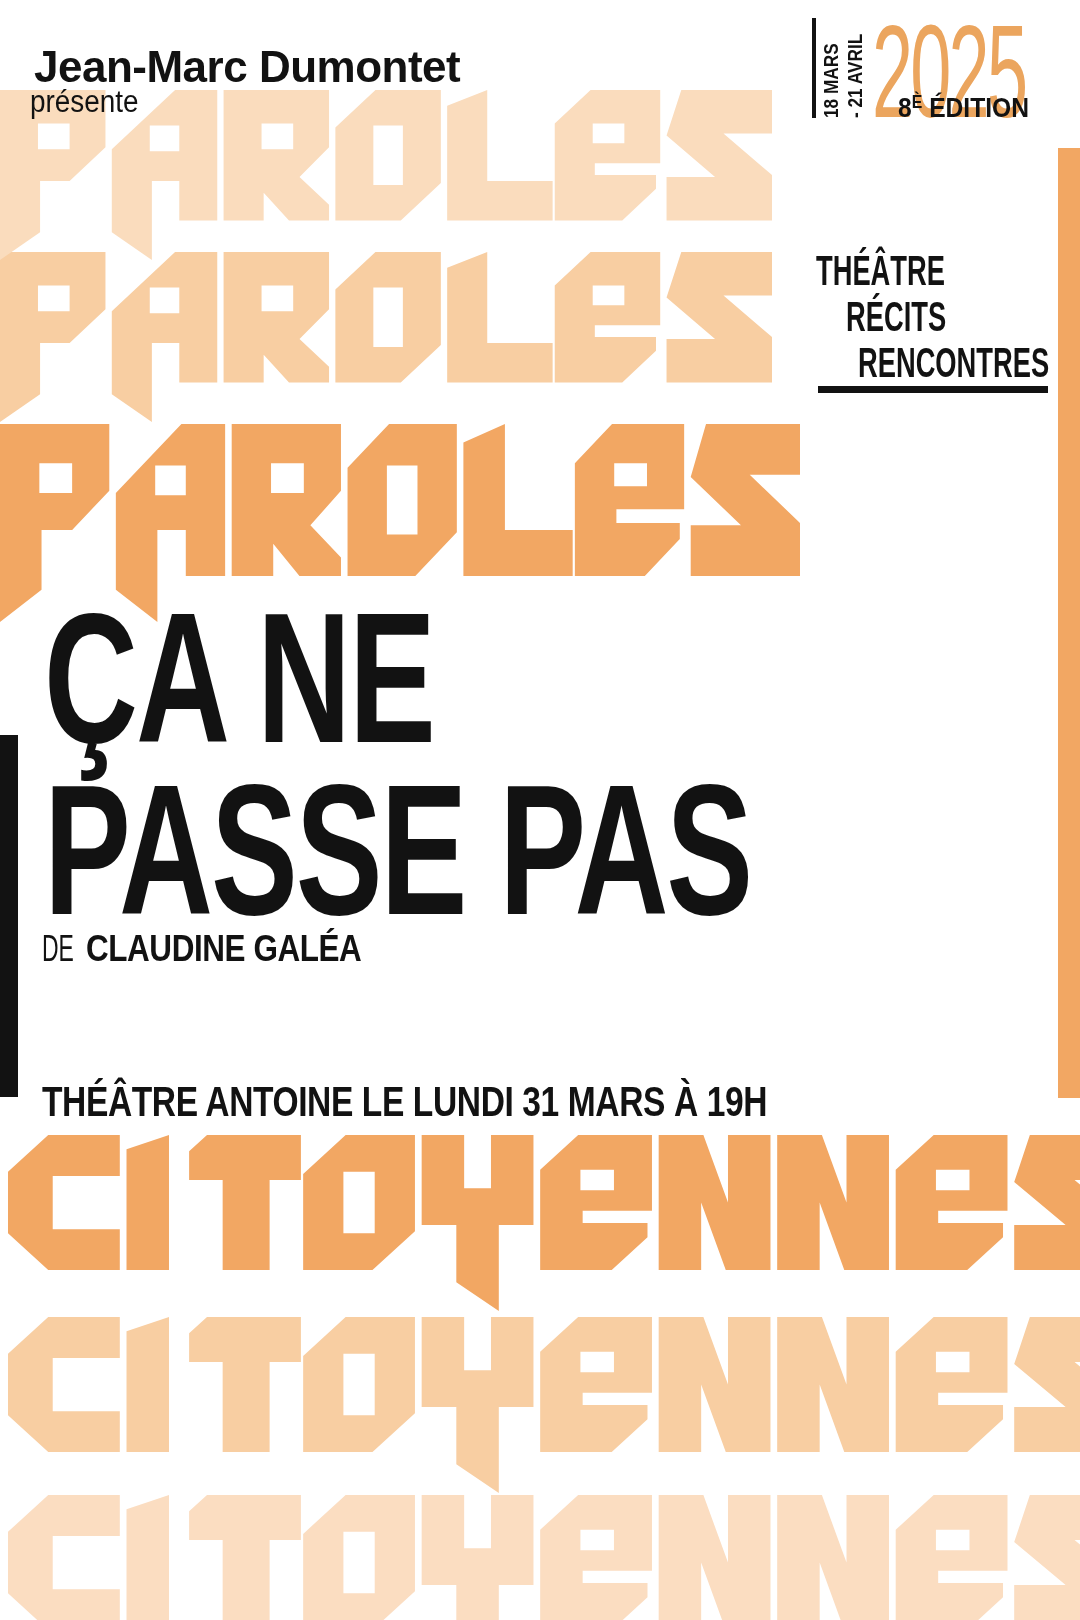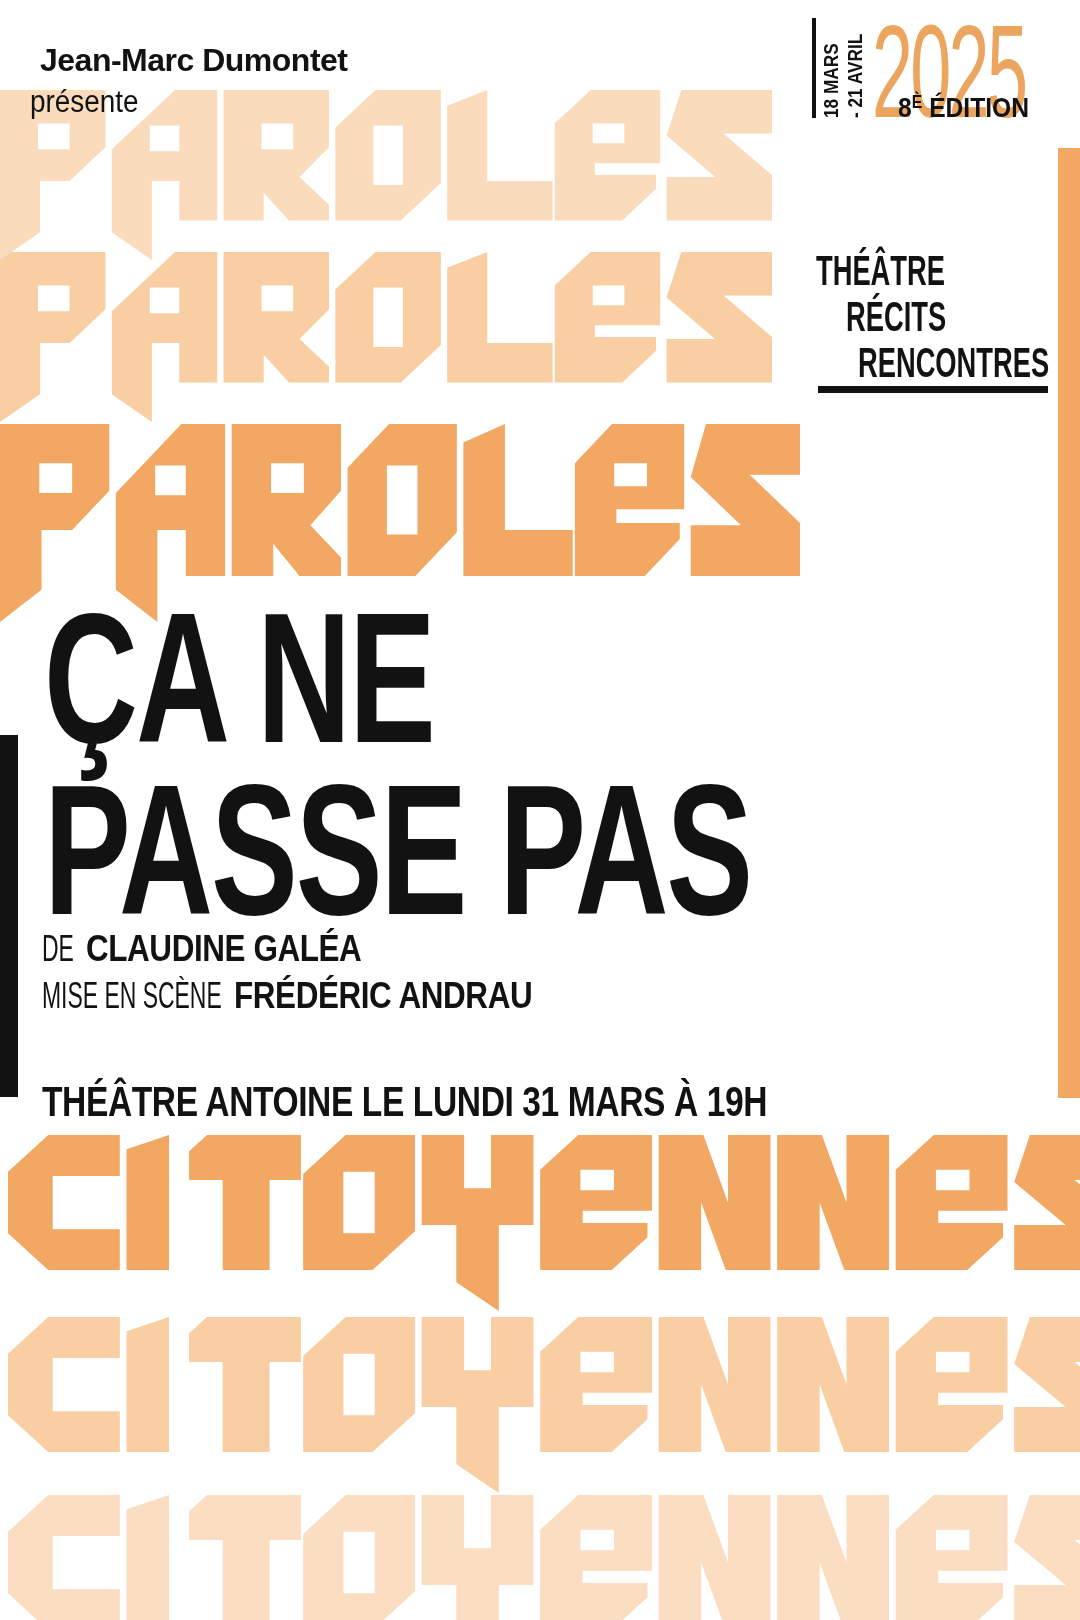--- a/index.html
+++ b/index.html
@@ -13,21 +13,21 @@
   .paroles-1{left:0px;top:90px;width:772px;height:170px;}
   .paroles-2{left:0px;top:252px;width:772px;height:170px;}
   .paroles-3{left:0px;top:424px;width:800px;height:198px;}
   .cit-1{left:8px;top:1135px;width:1118px;height:176px;}
   .cit-2{left:8px;top:1317px;width:1118px;height:176px;}
   .cit-3{left:8px;top:1495px;width:1118px;height:176px;}
 
   .right-bar{left:1058px;top:148px;width:22px;height:950px;}
   .left-bar{left:0px;top:735px;width:18px;height:362px;}
 
-  .producer-name{left:40px;top:42px;font-size:32px;font-weight:700;letter-spacing:-0.5px;white-space:nowrap;}
+  .producer-name{left:34px;top:42px;font-size:44px;font-weight:700;letter-spacing:-0.5px;white-space:nowrap;}
   .producer-presents{left:30px;top:84px;font-size:31px;font-weight:400;transform:scaleX(0.9);transform-origin:left top;white-space:nowrap;}
 
   .dates-rot{left:812px;top:118px;width:100px;transform:rotate(-90deg);transform-origin:top left;
     border-top:4px solid #121212;padding-top:3px;}
   .dates-rot div{font-size:21px;font-weight:700;line-height:24px;white-space:nowrap;
     transform:scaleX(0.82);transform-origin:left top;}
 
   .year{left:872px;top:6px;font-size:132px;font-weight:400;letter-spacing:-5px;
     transform:scaleX(0.56);transform-origin:left top;white-space:nowrap;line-height:1;}
   .edition{left:898px;top:92px;font-size:28px;font-weight:700;white-space:nowrap;
@@ -149,18 +149,14 @@
 <div class="abs themes-underline" style="z-index:5;"></div>
 
 <div class="abs title-line title-1">ÇA NE</div>
 <div class="abs title-line title-2">PASSE PAS</div>
 
 <div class="abs credits">
   <div class="credit-line">
     <span class="credit-label" style="margin-right: -7.38px;">DE</span>
     <span class="credit-name">CLAUDINE GALÉA</span>
   </div>
-  <div class="credit-line">
-    <span class="credit-label" style="margin-right: -98.2px;">MISE EN SCÈNE</span>
-    <span class="credit-name">FRÉDÉRIC ANDRAU</span>
-  </div>
 </div>
 <div class="abs venue">THÉÂTRE ANTOINE LE LUNDI 31 MARS À 19H</div>
 
 </body></html>

